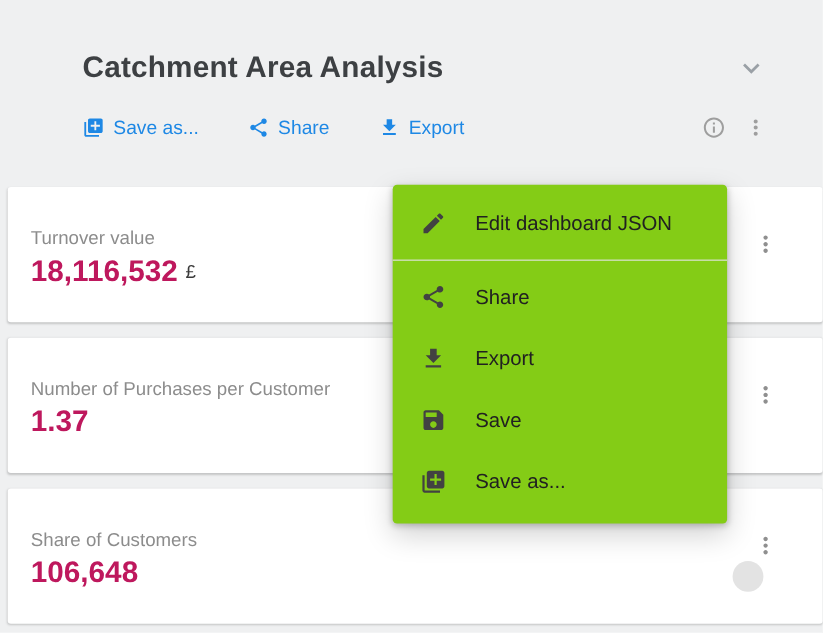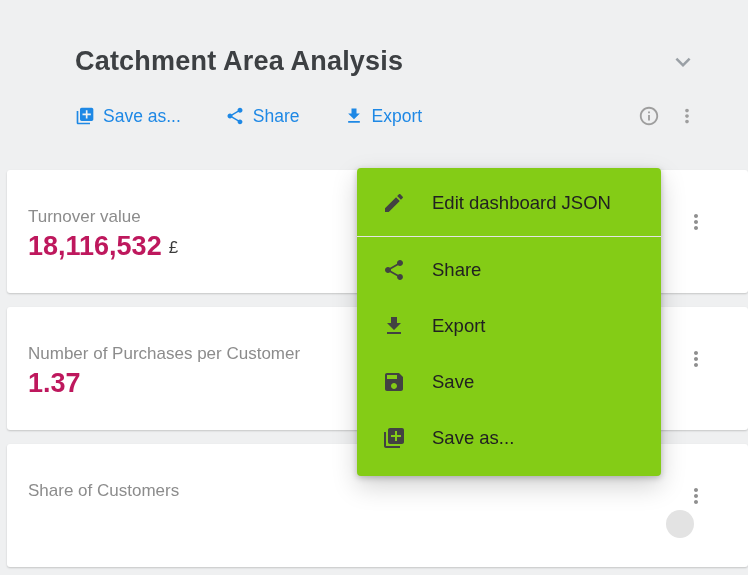--- a/index.html
+++ b/index.html
@@ -118,20 +118,24 @@
       </div>
       <span class="card-menu">
         <svg viewBox="0 0 24 24">
             <path d="M12 8c1.1 0 2-.9 2-2s-.9-2-2-2-2 .9-2 2 .9 2 2 2zm0 2c-1.1 0-2 .9-2 2s.9 2 2 2 2-.9 2-2-.9-2-2-2zm0 6c-1.1 0-2 .9-2 2s.9 2 2 2 2-.9 2-2-.9-2-2-2z"></path>
           </svg>
       </span>
     </section>
 
     <section class="card">
       <div class="card-label">Share of Customers</div>
+      <div class="card-value-row">
+        <span class="card-value">106,648</span>
+        <span class="card-unit"></span>
+      </div>
       <span class="card-menu">
         <svg viewBox="0 0 24 24">
             <path d="M12 8c1.1 0 2-.9 2-2s-.9-2-2-2-2 .9-2 2 .9 2 2 2zm0 2c-1.1 0-2 .9-2 2s.9 2 2 2 2-.9 2-2-.9-2-2-2zm0 6c-1.1 0-2 .9-2 2s.9 2 2 2 2-.9 2-2-.9-2-2-2z"></path>
           </svg>
       </span>
     </section>
 
   </main>
 
   <div class="menu">

